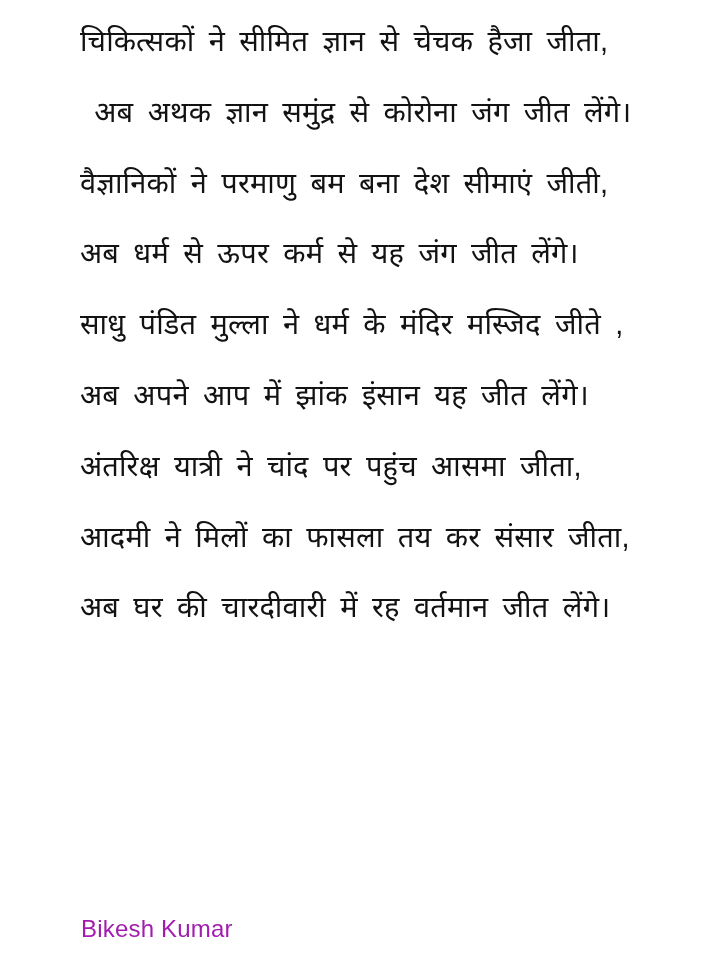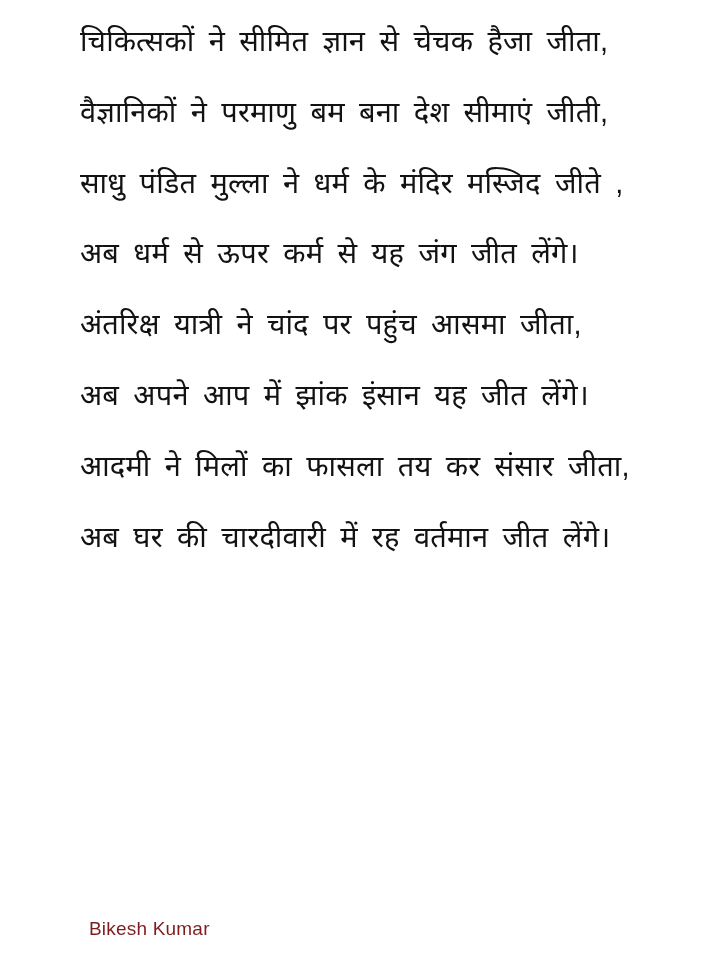--- a/index.html
+++ b/index.html
@@ -26,36 +26,37 @@
     padding: 0;
     font-size: 29px;
     line-height: 70.8px;
     color: #121212;
     letter-spacing: 0.2px;
     word-spacing: 6px;
     white-space: pre;
   }
   .author {
     position: absolute;
-    left: 89px;
+    left: 81px;
     top: 914px;
-    font-size: 19px;
+    font-size: 24px;
     line-height: 30px;
-    color: #7f1d1d;
+    color: #a21caf;
     letter-spacing: 0.2px;
   }
 </style>
 </head>
 <body>
 
 <div class="page">
   <div class="poem">
     <p class="poem-line">चिकित्सकों ने सीमित ज्ञान से चेचक हैजा जीता,</p>
+    <p class="poem-line"> अब अथक ज्ञान समुंद्र से कोरोना जंग जीत लेंगे।</p>
     <p class="poem-line">वैज्ञानिकों ने परमाणु बम बना देश सीमाएं जीती,</p>
+    <p class="poem-line">अब धर्म से ऊपर कर्म से यह जंग जीत लेंगे।</p>
     <p class="poem-line">साधु पंडित मुल्ला ने धर्म के मंदिर मस्जिद जीते ,</p>
-    <p class="poem-line">अब धर्म से ऊपर कर्म से यह जंग जीत लेंगे।</p>
+    <p class="poem-line">अब अपने आप में झांक इंसान यह जीत लेंगे।</p>
     <p class="poem-line">अंतरिक्ष यात्री ने चांद पर पहुंच आसमा जीता,</p>
-    <p class="poem-line">अब अपने आप में झांक इंसान यह जीत लेंगे।</p>
     <p class="poem-line">आदमी ने मिलों का फासला तय कर संसार जीता,</p>
     <p class="poem-line">अब घर की चारदीवारी में रह वर्तमान जीत लेंगे।</p>
   </div>
   <div class="author">Bikesh Kumar</div>
 </div>
 
 </body></html>

